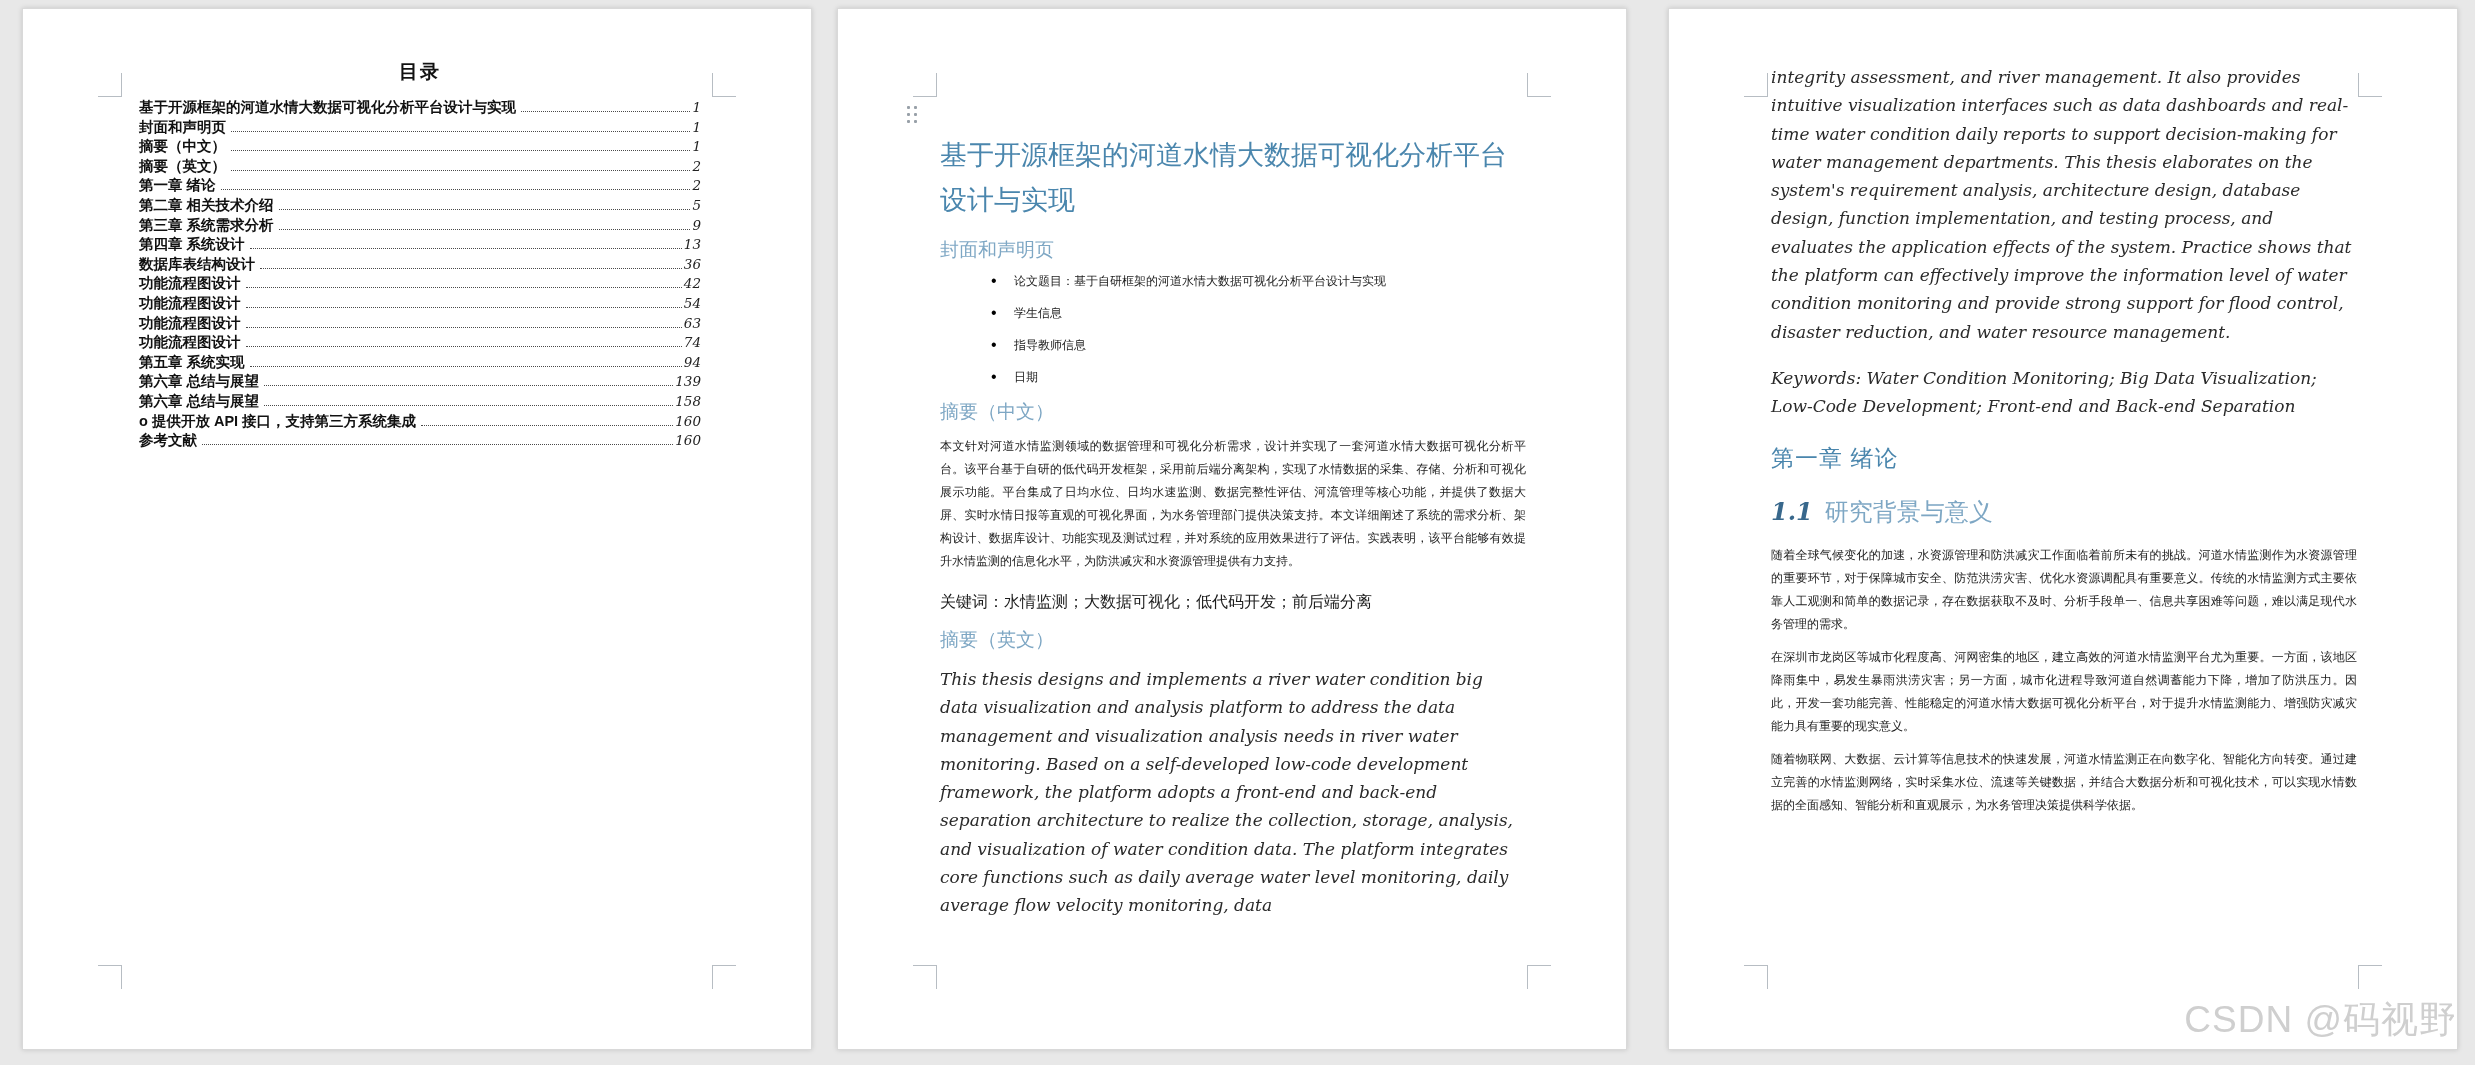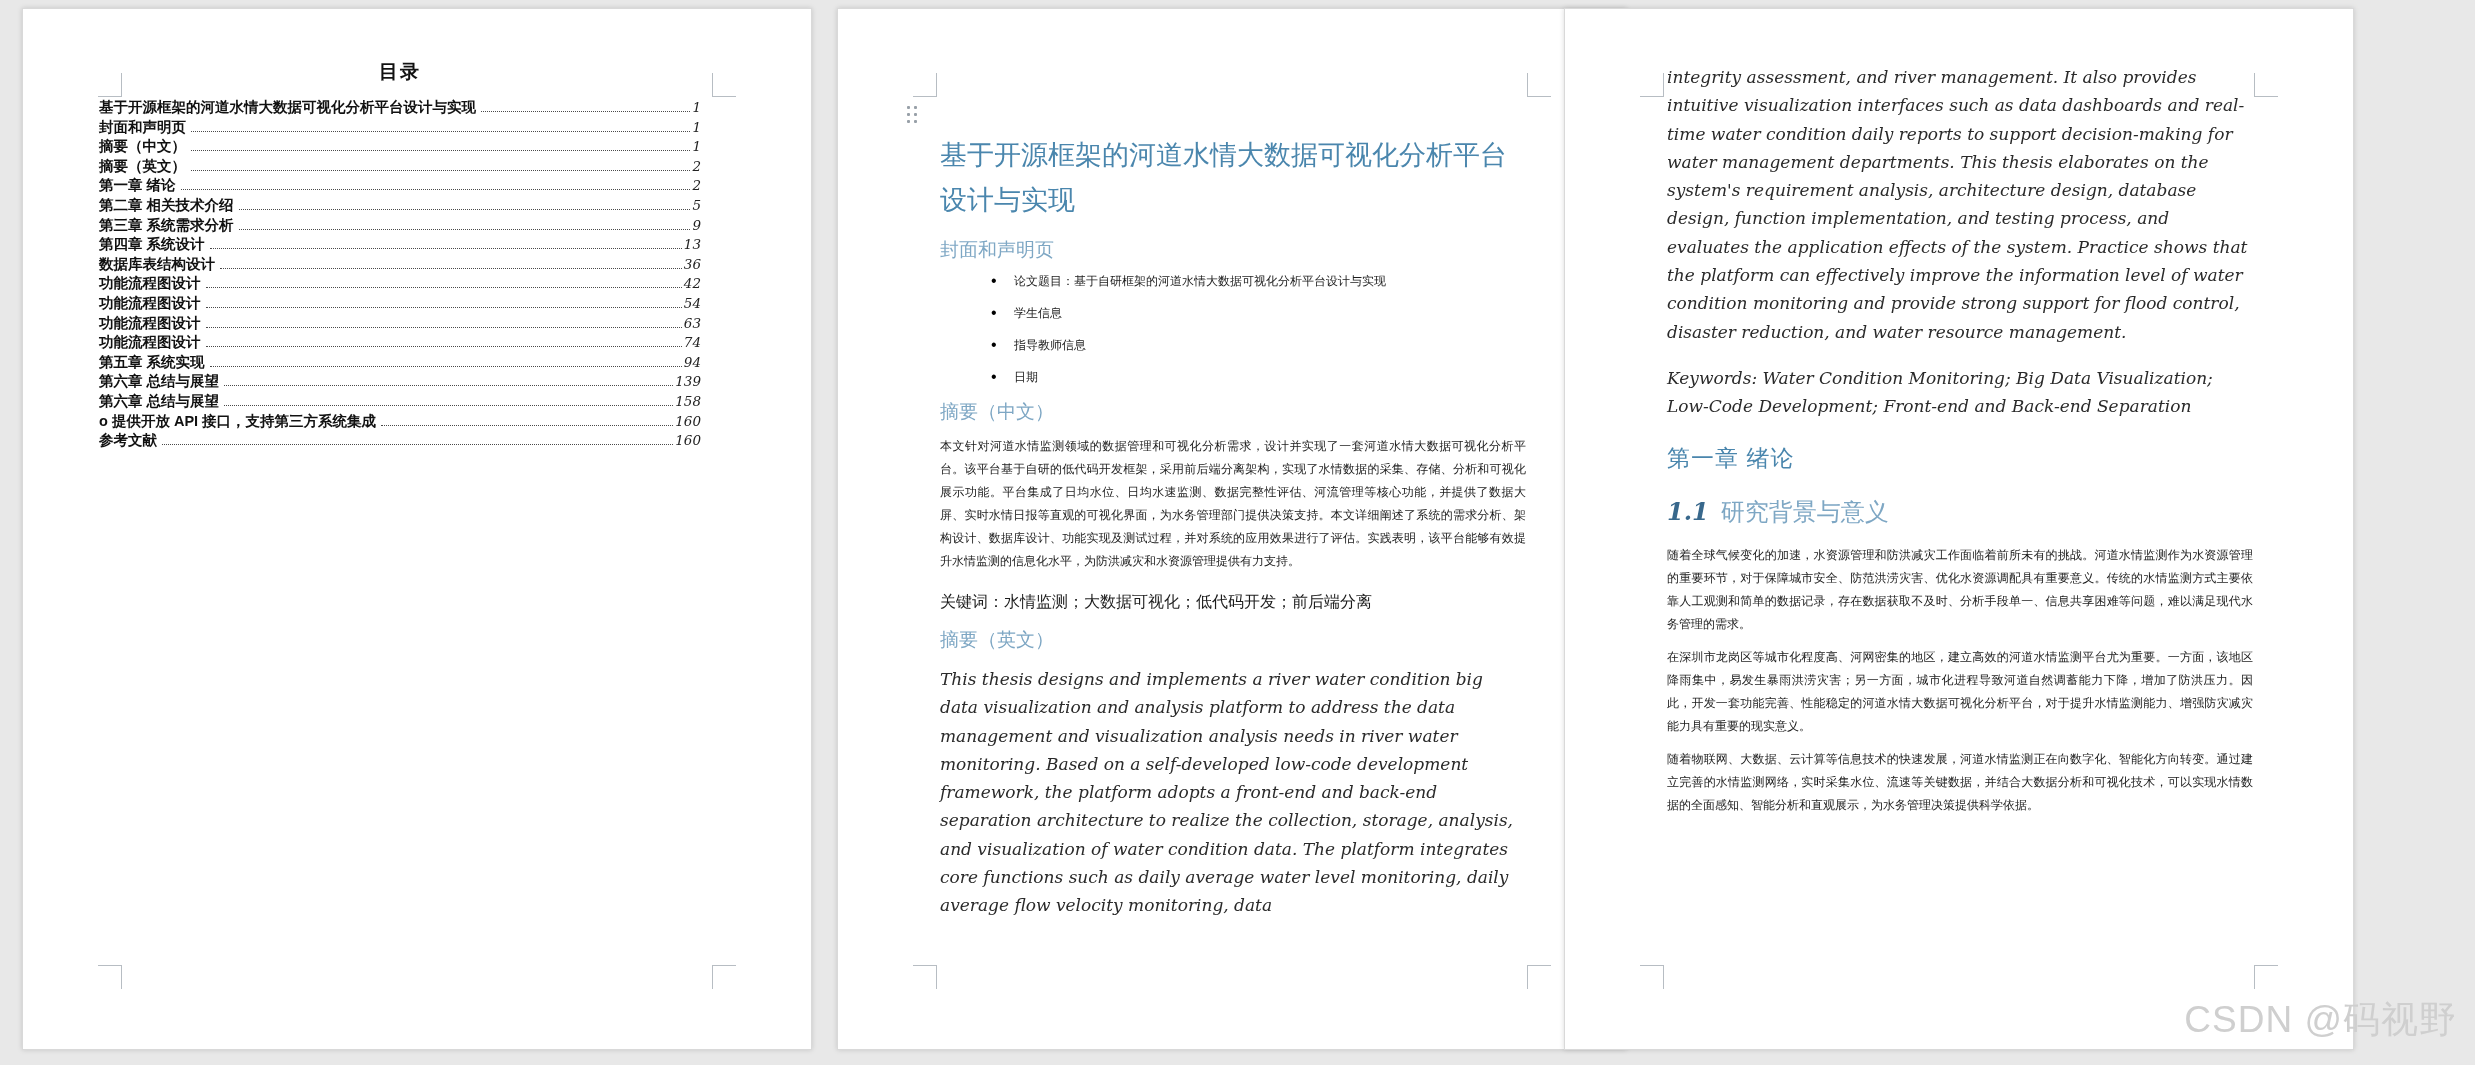--- a/index.html
+++ b/index.html
@@ -25,39 +25,39 @@
     position:absolute;
     top:8px;
     width:790px;
     height:1042px;
     background:var(--page);
     border:1px solid #d9d9d9;
     box-shadow:0 0 5px rgba(0,0,0,.15);
   }
   .page-1{left:22px;}
   .page-2{left:837px;}
-  .page-3{left:1564px;}
+  .page-3{left:1668px;}
 
   
   .mark{position:absolute;width:24px;height:24px;border:0 solid var(--mark);}
   .mark.tl{left:75px;top:64px;border-right-width:1.5px;border-bottom-width:1.5px;}
   .mark.tr{right:75px;top:64px;border-left-width:1.5px;border-bottom-width:1.5px;}
   .mark.bl{left:75px;bottom:60px;border-right-width:1.5px;border-top-width:1.5px;}
   .mark.br{right:75px;bottom:60px;border-left-width:1.5px;border-top-width:1.5px;}
 
   
   .drag{
     position:absolute;left:69px;top:97px;
     display:grid;grid-template-columns:repeat(2,3px);grid-auto-rows:3px;
     column-gap:4px;row-gap:4px;cursor:grab;
   }
   .drag span{width:3px;height:3px;background:#98a0a8;border-radius:1px;}
 
   
-  .toc{padding:50px 110px 0 76px;}
+  .toc{padding:50px 110px 0 116px;}
   .toc-title{
     text-align:center;font-size:19px;font-weight:700;color:#111;
     margin-bottom:13px;letter-spacing:2px;
   }
   .toc-row{
     display:flex;align-items:baseline;height:19.6px;
     font-size:14.5px;font-weight:600;color:#111;white-space:nowrap;
   }
   .toc-leader{flex:1;border-bottom:1.6px dotted #4a4a4a;margin:0 2px 4px 5px;min-width:12px;}
   .toc-num{

